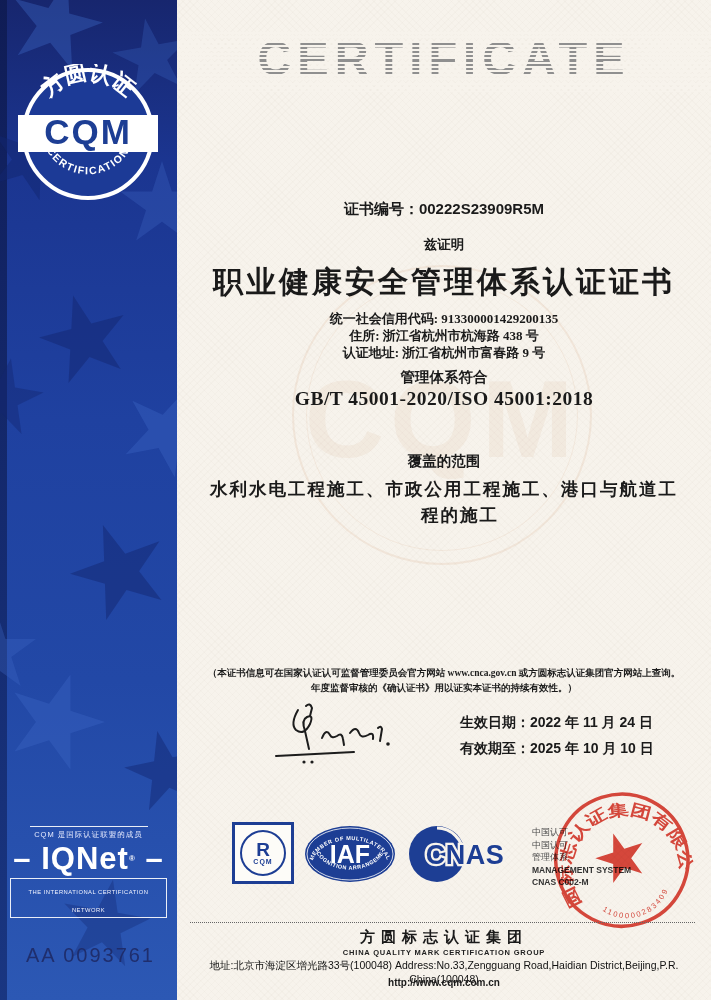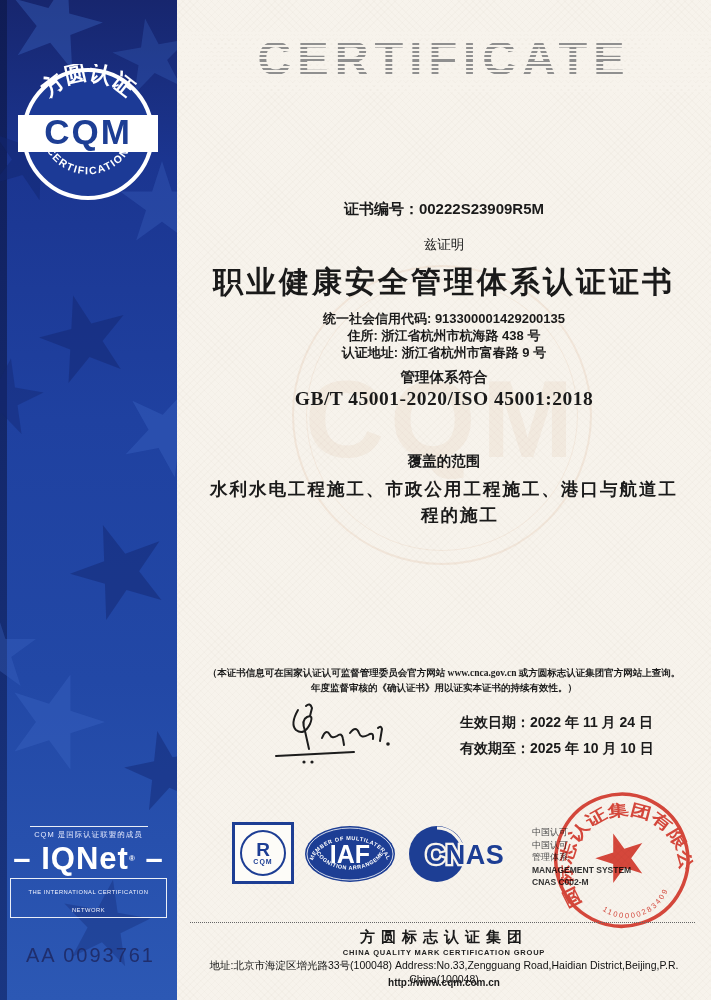--- a/index.html
+++ b/index.html
@@ -54,27 +54,27 @@
   .center { text-align:center; width:100%; position:absolute; }
 
   .cert-header { top:30px; height:58px; font-size:47px; font-weight:bold; letter-spacing:6px;
     color:#8f8f8f; transform:scaleY(1.04); }
   .cert-stripes { position:absolute; left:0; right:0; top:30px; height:62px;
     background:repeating-linear-gradient(to bottom, rgba(247,243,236,0) 0 2.2px, #f7f3ec 2.2px 4.2px); }
 
   .doc-title { top:137px; font-size:27px; font-weight:bold; letter-spacing:2px; }
   .cert-no-line { top:200px; font-size:15px; font-weight:bold; }
   .cert-no-value { font-family:"Liberation Sans", sans-serif; font-weight:bold; }
-  .certify { top:236px; font-size:13.5px; font-weight:normal; }
+  .certify { top:236px; font-size:13.5px; font-weight:bold; }
 
   .company { top:262px; font-size:30px; font-weight:600; letter-spacing:3px;
     font-family:"Liberation Serif", serif; }
 
   .info-lines { top:310px; font-size:13px; line-height:17px;
-    font-family:Liberation Sans, sans-serif; font-weight:600; }
+    font-family:Liberation Serif, serif; font-weight:600; }
 
   .system-conform { top:368px; font-size:14.5px; font-weight:bold; }
   .standard { top:388px; font-size:19.5px; font-weight:bold; font-family:"Liberation Serif", serif; letter-spacing:.5px; }
 
   .scope-label { top:452px; font-size:14.5px; font-weight:bold; }
   .scope-1 { top:477px; font-size:17.5px; letter-spacing:2px; font-family:"Liberation Serif", serif; font-weight:600; }
   .scope-2 { top:503px; font-size:17.5px; letter-spacing:2px; font-family:Liberation Serif, serif; font-weight:600;margin-left:16px; }
 
   .fine-print { position:absolute; left:27px; top:666px; width:480px; text-align:center;
     font-size:9.5px; line-height:15px; color:#1c1c1c; font-family:"Liberation Serif", serif; font-weight:600; }

